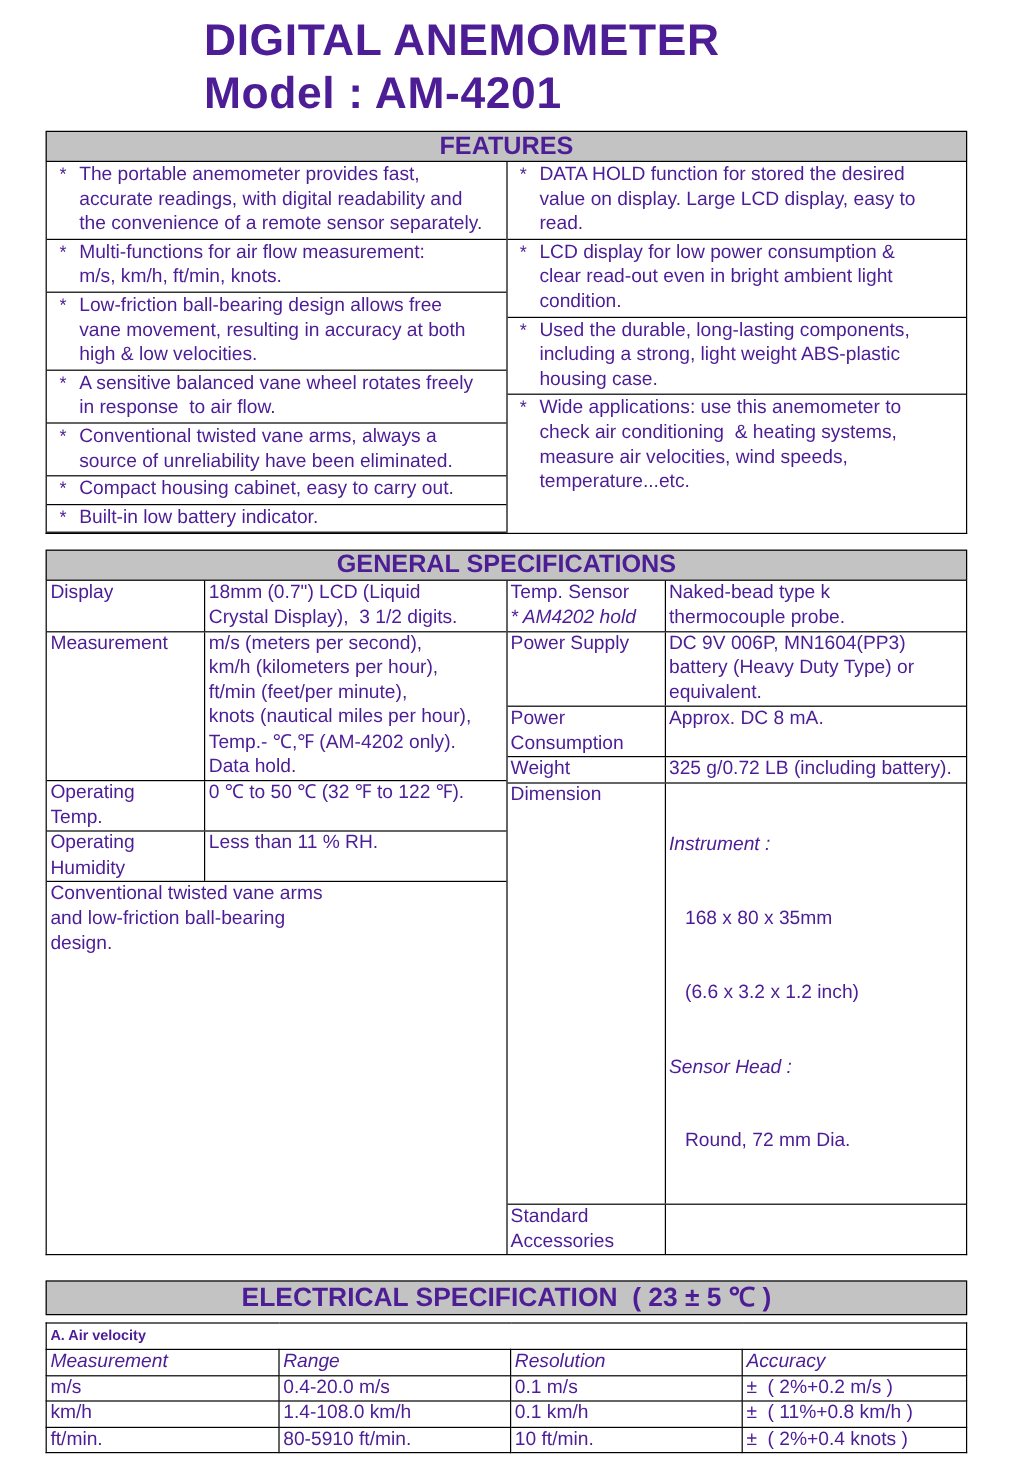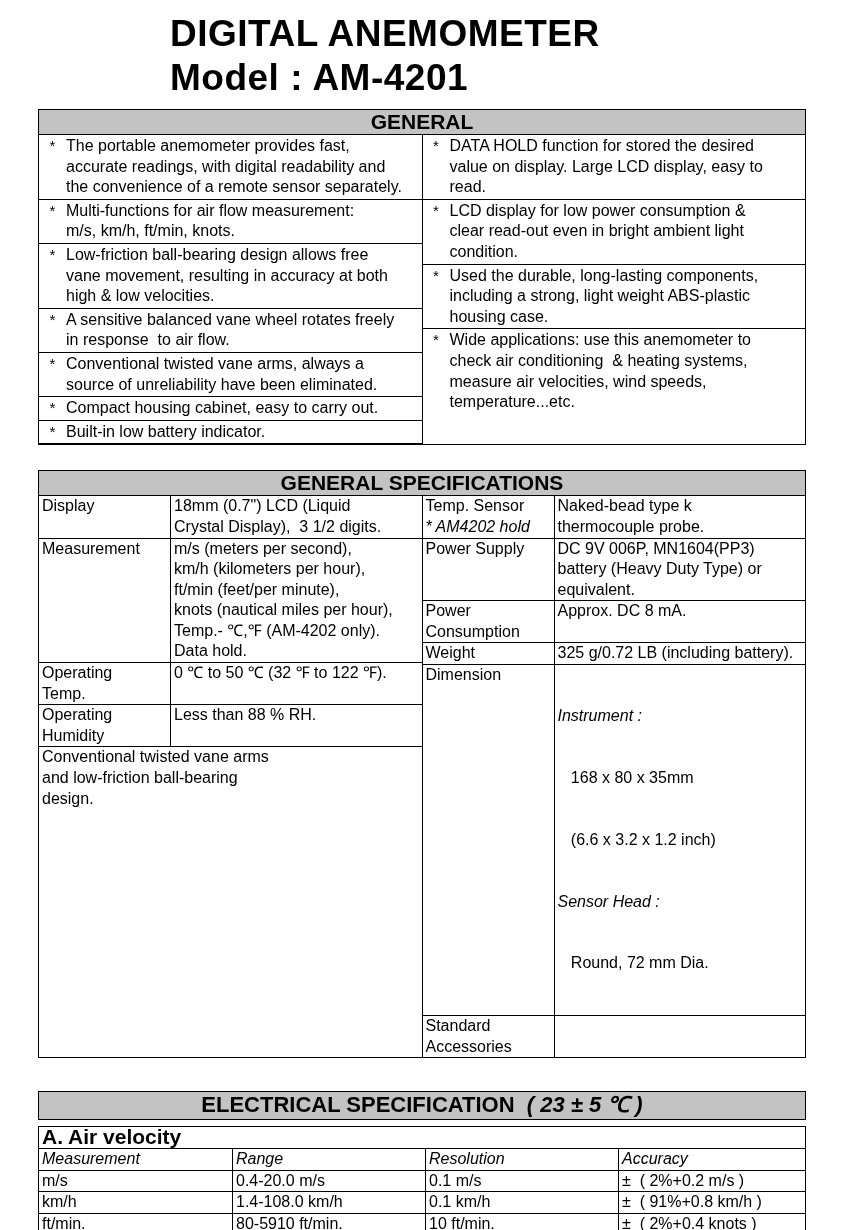--- a/index.html
+++ b/index.html
@@ -1,25 +1,25 @@
 <!DOCTYPE html>
 <html><head>
 <meta charset="utf-8">
 <style>
   html,body{margin:0;padding:0;background:#ffffff;}
-  .page{position:relative;width:841px;height:1230px;background:#fff;color:#000000;
+  .page{position:relative;width:841px;height:1230px;background:#fff;color:#4c1d95;
         font-family:"Liberation Sans",sans-serif;overflow:hidden;}
   .content{position:absolute;left:38px;top:0;width:768px;}
   .title-block{margin:12px 0 0 132px;font-weight:bold;font-size:37px;line-height:44px;letter-spacing:.5px;}
   .title-block div{white-space:pre;}
-  .section{margin-top:12px;}
+  .section{margin-top:0;}
   .section-header{background:#c3c3c3;border:1px solid #000;text-align:center;
         font-weight:bold;font-size:21px;height:24px;line-height:24px;white-space:pre;}
   .section-header.tall{height:27px;line-height:26px;font-size:22px;}
-  .hdr-suffix{font-style:italic;}
+  .hdr-suffix{}
   
   .features-body{display:flex;border:1px solid #000;border-top:none;align-items:stretch;}
   .fcol{width:50%;display:flex;flex-direction:column;}
   .fcol.left{border-right:1px solid #000;}
   .frow{display:flex;border-bottom:1px solid #000;}
   .fcol .frow.nb{border-bottom:none;flex:1;}
   .ffill{flex:1;}
   .star{width:27px;flex:none;text-align:center;font-size:15px;padding-top:2px;}
   .ftext{white-space:pre;font-size:16px;line-height:20.6px;padding:1px 0 1px 0;}
   
@@ -29,38 +29,38 @@
   .srow{display:flex;border-bottom:1px solid #000;}
   .srow.last{border-bottom:none;flex:1;}
   .slabel{width:127px;flex:none;border-right:1px solid #000;padding:0 1px 0 3px;
         font-size:16px;line-height:20.6px;white-space:pre;}
   .svalue{flex:1;padding:0 0 0 3px;font-size:16px;line-height:20.6px;white-space:pre;}
   .blk{display:block;white-space:pre;}
   .i{font-style:italic;}
   
   .etable{border-collapse:collapse;width:100%;margin-top:6px;table-layout:fixed;}
   .etable td{border:1px solid #000;font-size:16px;line-height:20.6px;padding:0 3px;white-space:pre;vertical-align:top;}
-  .etable td.sub{font-weight:bold;font-size:21px;}
+  .etable td.sub{font-weight:bold;font-size:12px;}
   .etable td.colhdr{font-style:italic;}
   .gap13{height:13px;}
   .gap20{height:21px;}
 </style>
 </head>
 <body>
 
 <div class="page">
   <div class="content">
 
     <div class="title-block">
       <div>DIGITAL ANEMOMETER</div>
       <div>Model : AM-4201</div>
     </div>
 
     <div class="section" style="margin-top:9px;">
-      <div class="section-header">GENERAL</div>
+      <div class="section-header">FEATURES</div>
       <div class="features-body">
         <div class="fcol left">
           <div class="frow">
             <span class="star">*</span>
             <span class="ftext">The portable anemometer provides fast,
 accurate readings, with digital readability and
 the convenience of a remote sensor separately.</span>
           </div>
           <div class="frow">
             <span class="star">*</span>
@@ -144,21 +144,21 @@
 Data hold.</div>
           </div>
           <div class="srow">
             <div class="slabel">Operating
 Temp.</div>
             <div class="svalue">0 ℃ to 50 ℃ (32 ℉ to 122 ℉).</div>
           </div>
           <div class="srow">
             <div class="slabel">Operating
 Humidity</div>
-            <div class="svalue">Less than 88 % RH.</div>
+            <div class="svalue">Less than 11 % RH.</div>
           </div>
           <div class="srow last">
             <div class="svalue">Conventional twisted vane arms
 and low-friction ball-bearing
 design.</div>
           </div>
         </div>
         <div class="shalf">
           <div class="srow">
             <div class="slabel"><span class="blk">Temp. Sensor</span><span class="blk i">* AM4202 hold</span></div>
@@ -222,21 +222,21 @@
         <tr>
           <td>m/s</td>
           <td>0.4-20.0 m/s</td>
           <td>0.1 m/s</td>
           <td>±  ( 2%+0.2 m/s )</td>
         </tr>
         <tr>
           <td>km/h</td>
           <td>1.4-108.0 km/h</td>
           <td>0.1 km/h</td>
-          <td>±  ( 91%+0.8 km/h )</td>
+          <td>±  ( 11%+0.8 km/h )</td>
         </tr>
         <tr>
           <td>ft/min.</td>
           <td>80-5910 ft/min.</td>
           <td>10 ft/min.</td>
           <td>±  ( 2%+0.4 knots )</td>
         </tr>
 
       </tbody>
         </table>

